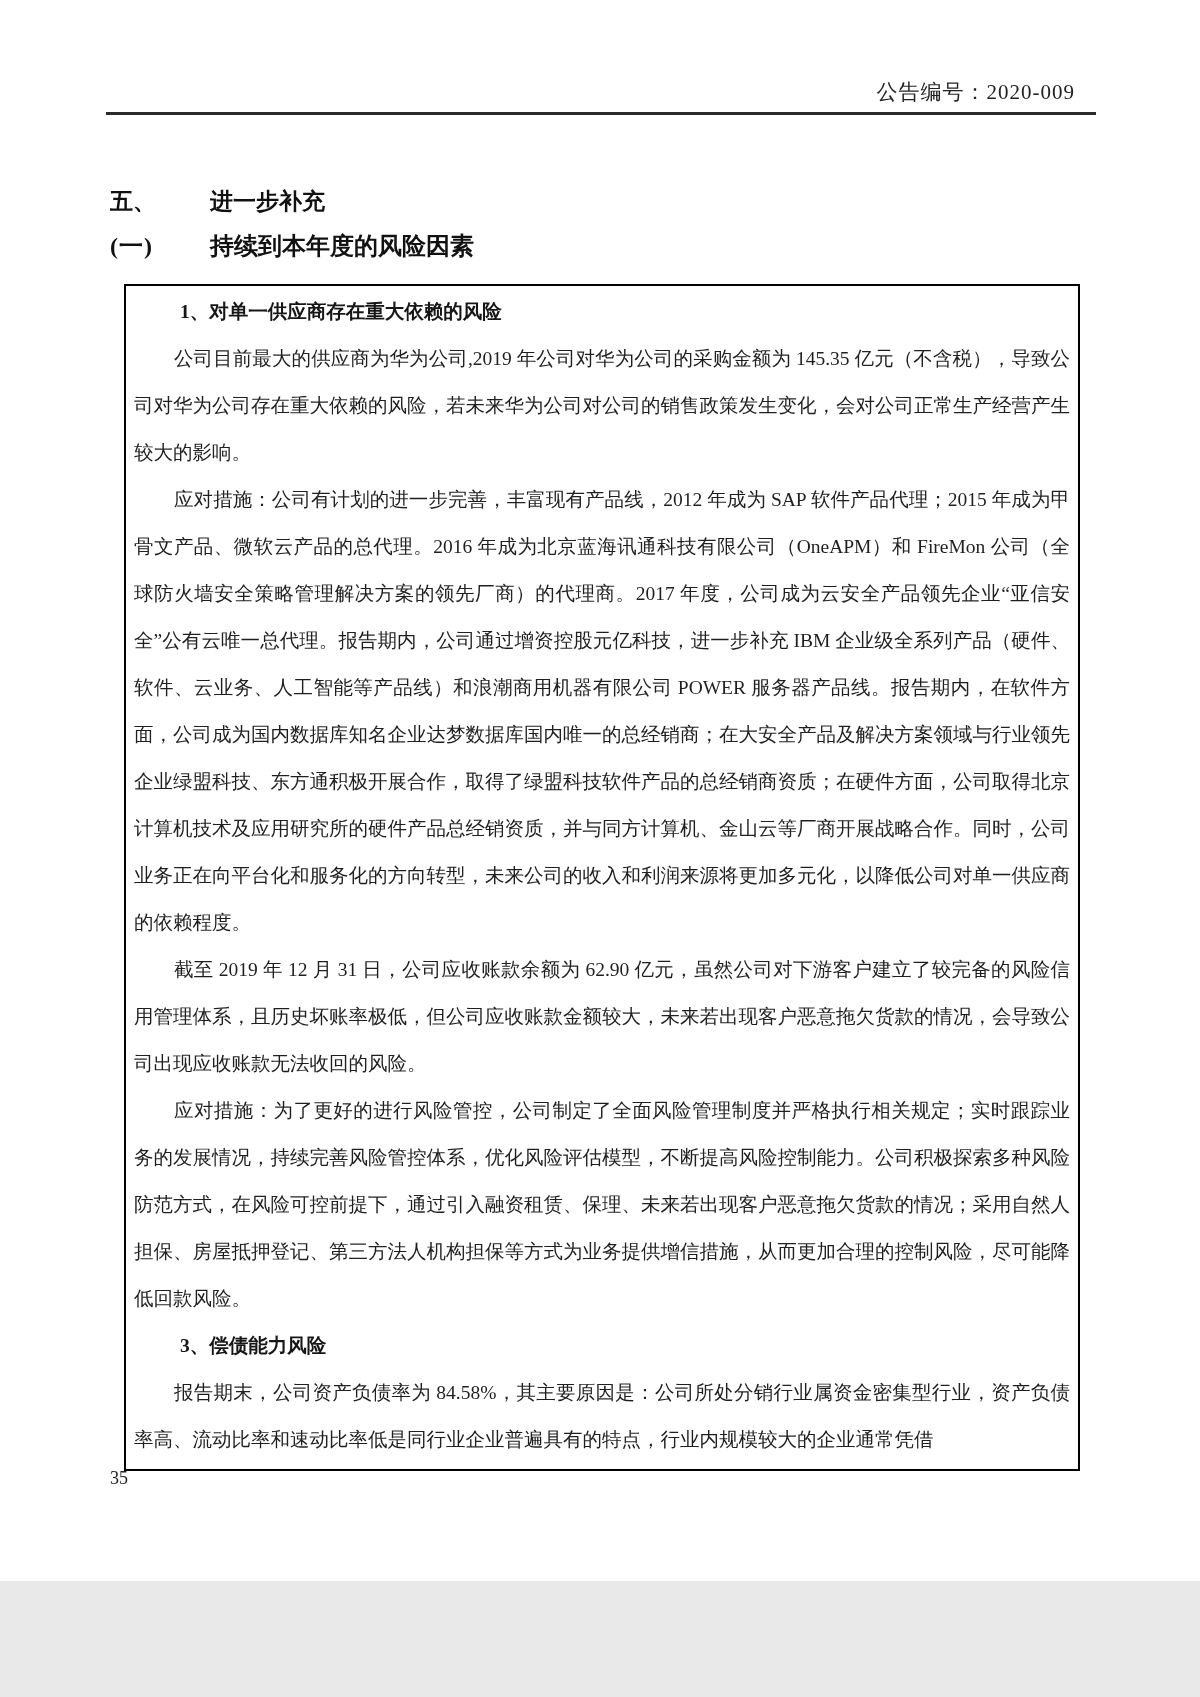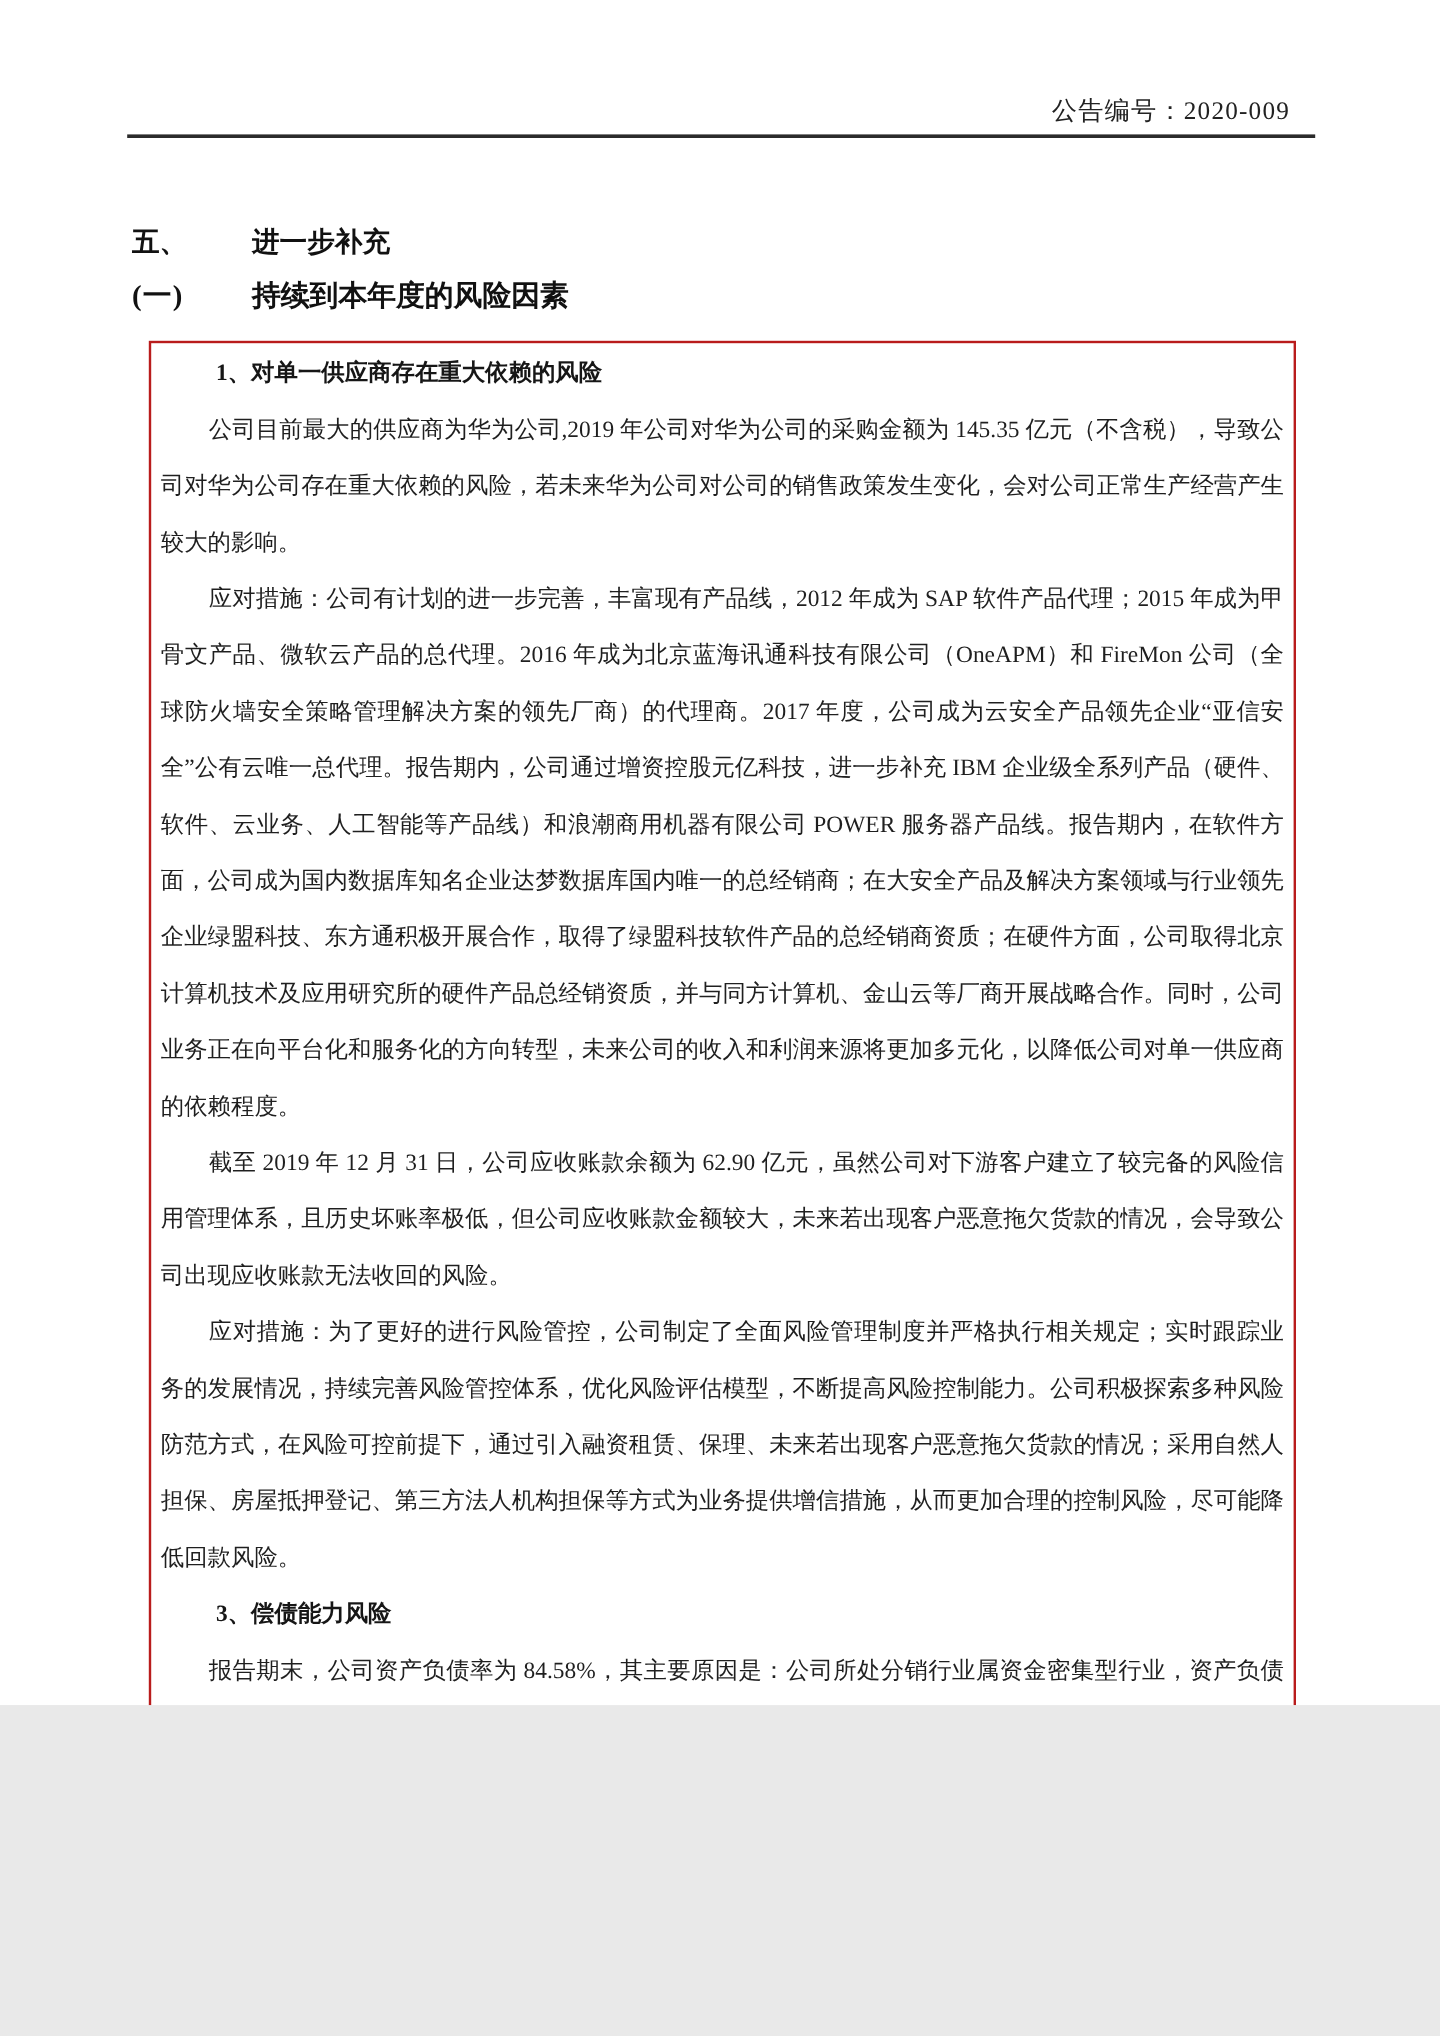--- a/index.html
+++ b/index.html
@@ -3,21 +3,21 @@
 <meta charset="utf-8">
 <style>
   html, body {
     margin: 0;
     padding: 0;
     background: #e9e9e9;
   }
   .page {
     position: relative;
     width: 1200px;
-    height: 1421px;
+    height: 1581px;
     margin: 0 auto;
     background: #ffffff;
     font-family: "Liberation Serif", "DejaVu Serif", serif;
     color: #1f1f1f;
     overflow: hidden;
   }
   
   .doc-number {
     position: absolute;
     top: 78px;
@@ -61,21 +61,21 @@
     display: inline-block;
     width: 100px;
     letter-spacing: 1px;
   }
   
   .risk-box {
     position: absolute;
     top: 284px;
     left: 124px;
     width: 936px;
-    border: 2px solid #b91c1c;
+    border: 2px solid #000000;
     padding: 2px 8px 6px 8px;
     background: #ffffff;
   }
   .risk-box h4 {
     margin: 0;
     font-size: 19.5px;
     font-weight: bold;
     line-height: 47px;
     text-indent: 46px;
     color: #161616;
@@ -88,21 +88,21 @@
     text-align: justify;
     text-justify: inter-ideograph;
     color: #1f1f1f;
   }
   
   .page-footer {
     position: absolute;
     top: 1468px;
     left: 110px;
     width: 890px;
-    text-align: right;
+    text-align: left;
     font-size: 18px;
     color: #222;
   }
 </style>
 </head>
 <body>
 
 <div class="page">
 
   <div class="doc-number">公告编号：2020-009</div>

